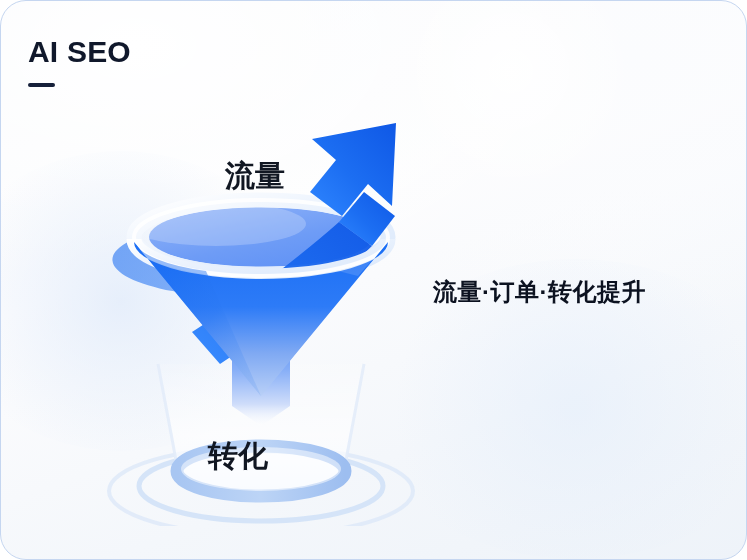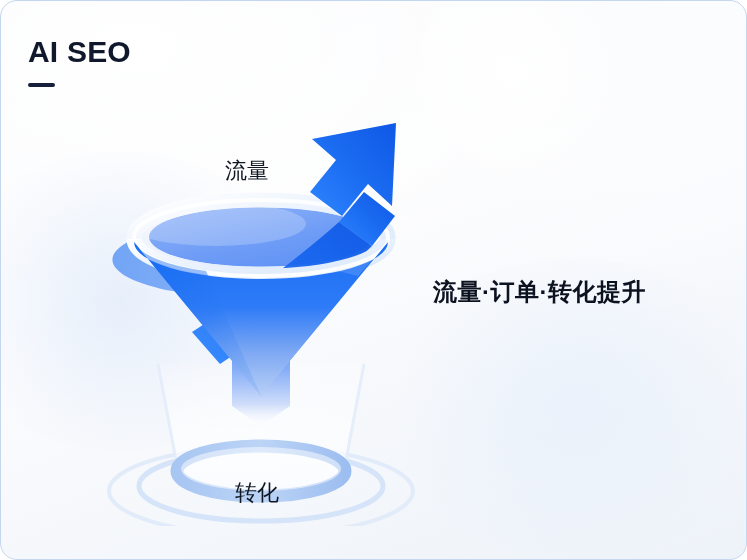--- a/index.html
+++ b/index.html
@@ -11,21 +11,21 @@
   body {
     font-family: "Liberation Sans", "DejaVu Sans", sans-serif;
   }
 
   .card {
     position: relative;
     width: 747px;
     height: 560px;
     box-sizing: border-box;
     border: 1.5px solid #c5d6f0;
-    border-radius: 17px;
+    border-radius: 26px;
     overflow: hidden;
     background:
       radial-gradient(120% 90% at 18% 8%, #ffffff 0%, rgba(255,255,255,0) 55%),
       radial-gradient(100% 80% at 85% 10%, #fbfcfe 0%, rgba(251,252,254,0) 60%),
       linear-gradient(160deg, #f7f9fc 0%, #fdfdfe 38%, #f4f7fb 72%, #eef3f9 100%);
   }
 
   
   .bloom {
     position: absolute;
@@ -88,27 +88,27 @@
     left: 95px;
     top: 95px;
     width: 330px;
     height: 430px;
   }
   .stage svg { display:block; width:100%; height:100%; }
 
   
   .lbl {
     position: absolute;
-    font-size: 22px;
-    font-weight: 400;
+    font-size: 30px;
+    font-weight: 700;
     color: #111722;
     white-space: nowrap;
   }
   .lbl-traffic { left: 224px; top: 155px; }
-  .lbl-convert { left: 234px; top: 435px; margin-top: 42px; }
+  .lbl-convert { left: 207px; top: 435px; }
 </style>
 </head>
 <body>
 
 <div class="card">
 
   <div class="bloom bloom-a"></div>
   <div class="bloom bloom-b"></div>
   <div class="bloom bloom-c"></div>
 

